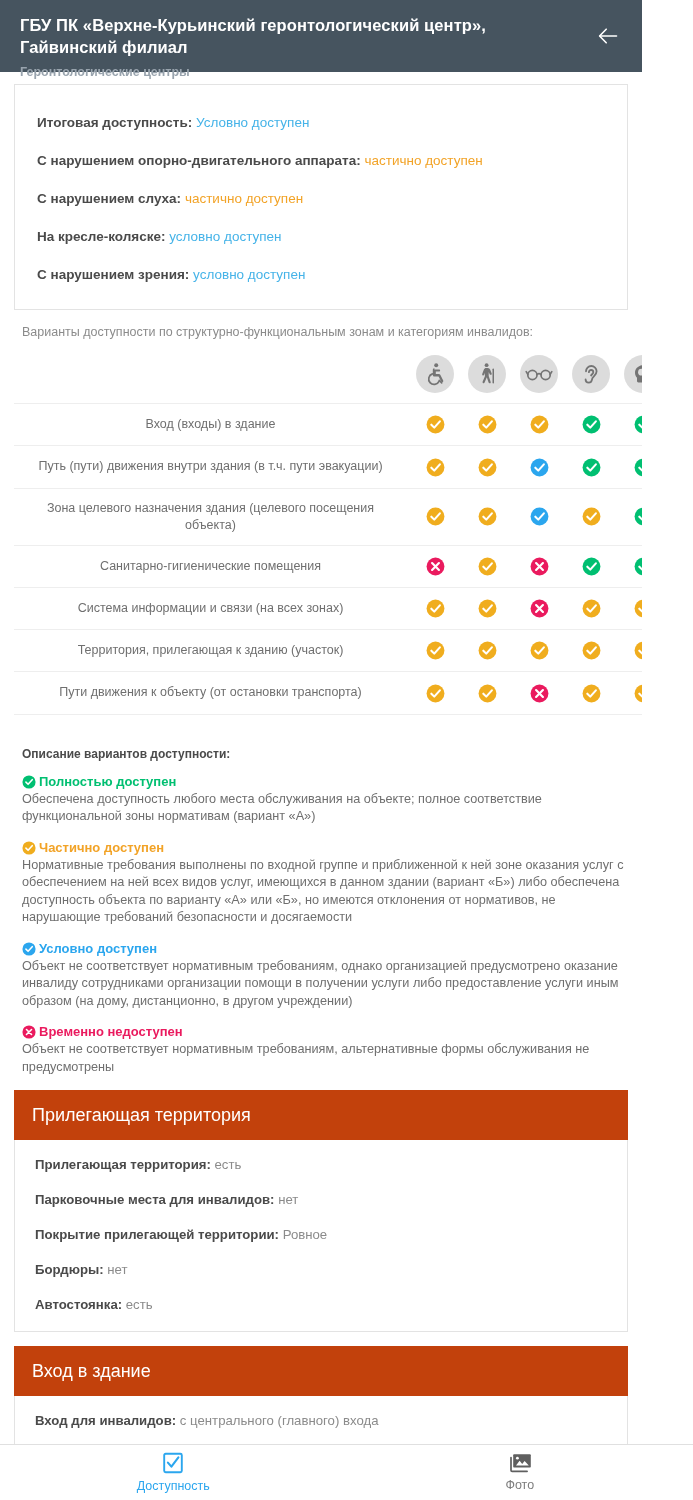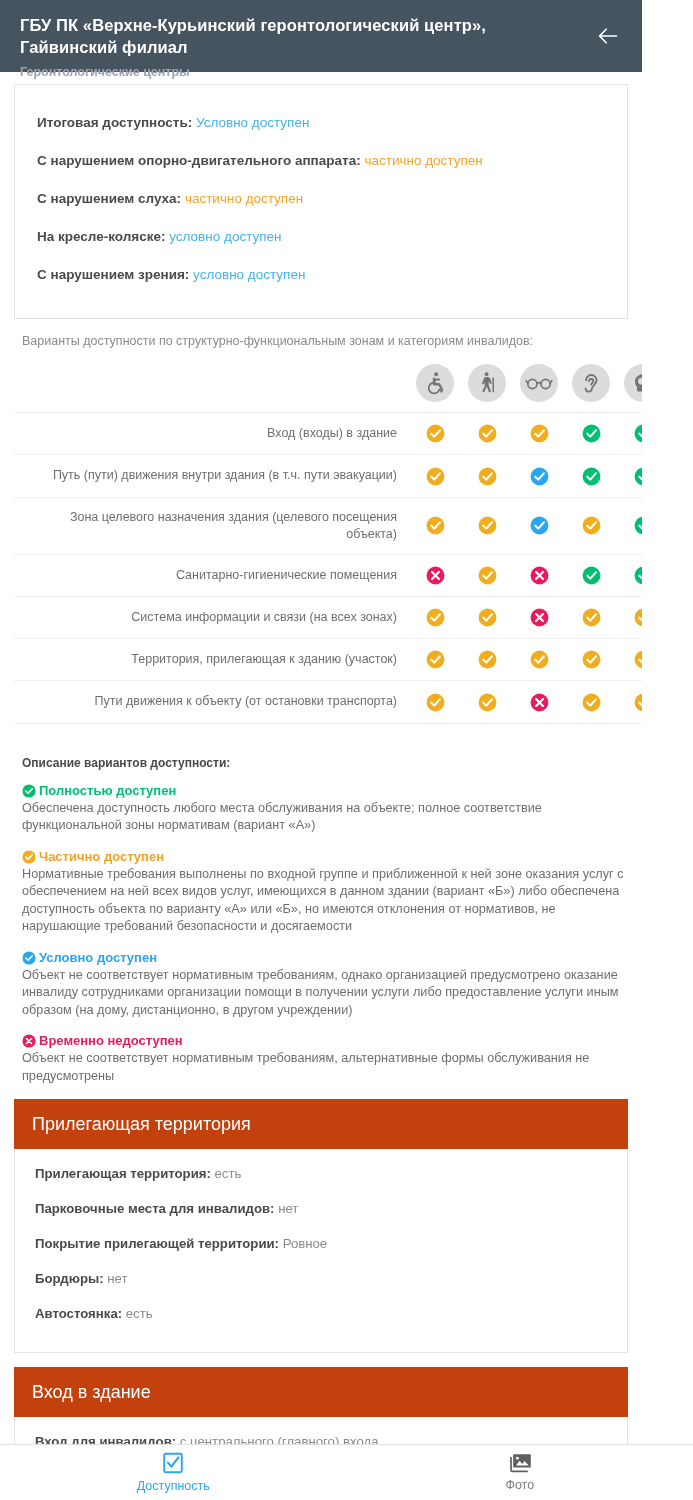--- a/index.html
+++ b/index.html
@@ -30,21 +30,21 @@
 
   
   .content { height: 1372px; overflow: hidden; background: #fff; padding: 0 14px; }
 
   
   .summary-card {
     border: 1px solid #e3e3e3; background: #fff;
     margin-top: 12px; padding: 28px 22px 14px 22px;
   }
   .summary-row { font-size: 13.5px; line-height: 19px; margin-bottom: 19px; }
-  .summary-row:last-child { margin-bottom: 20px; }
+  .summary-row:last-child { margin-bottom: 11px; }
   .summary-label { font-weight: 700; color: #4a4a4a; }
   .summary-value { font-weight: 400; }
   .v-blue { color: #45b3e8; }
   .v-orange { color: #f2a327; }
 
   
   .intro {
     font-size: 12.5px; color: #8b8b8b; margin: 14px 2px 10px 8px; line-height: 17px;
   }
 
@@ -57,21 +57,21 @@
     width: 38px; height: 38px; border-radius: 50%; background: #dcdcdc;
     display: inline-flex; align-items: center; justify-content: center;
   }
   .cat-badge svg { display: block; }
   .matrix tbody td {
     border-top: 1px solid #eeeeee;
     padding: 11px 0; vertical-align: middle; text-align: center;
   }
   .matrix tbody tr:last-child td { border-bottom: 1px solid #eeeeee; }
   .matrix tbody td.zone {
-    text-align: right; font-size: 12.5px; color: #6f6f6f;
+    text-align: center; font-size: 12.5px; color: #6f6f6f;
     line-height: 17px; padding-left: 10px; padding-right: 12px;
   }
   .mark { width: 19px; height: 19px; display: inline-block; vertical-align: middle; }
 
   
   .legend-title { font-size: 12px; font-weight: 700; color: #4a4a4a; margin: 32px 0 13px 8px; }
   .legend-block { margin: 0 0 14px 8px; }
   .legend-head { display: flex; align-items: center; gap: 3px; font-size: 13px; font-weight: 700; line-height: 16px; }
   .legend-head .mark { width: 14px; height: 14px; }
   .legend-body { font-size: 12.7px; color: #6f6f6f; line-height: 17.5px; margin-top: 1px; }
@@ -79,21 +79,21 @@
   .t-orange { color: #f2a327; }
   .t-blue { color: #2ba6ee; }
   .t-pink { color: #ea1a5e; }
 
   
   .section { margin-top: 14px; }
   .section-head {
     background: #c2410c; color: #ffffff; font-size: 18px;
     padding: 13px 18px; line-height: 24px;
   }
-  .section-body { border: 1px solid #e3e3e3; border-top: 0; background: #fff; padding: 16px 20px 24px 20px; }
+  .section-body { border: 1px solid #e3e3e3; border-top: 0; background: #fff; padding: 16px 20px 12px 20px; }
   .kv { font-size: 13.2px; line-height: 18px; margin-bottom: 17px; }
   .kv:last-child { margin-bottom: 5px; }
   .kv .k { font-weight: 700; color: #4a4a4a; }
   .kv .v { color: #8b8b8b; }
 
   
   .bottomnav {
     position: absolute; left: 0; bottom: 0; width: 693px; height: 56px;
     background: #ffffff; border-top: 1px solid #e0e0e0;
     display: flex; align-items: center;

